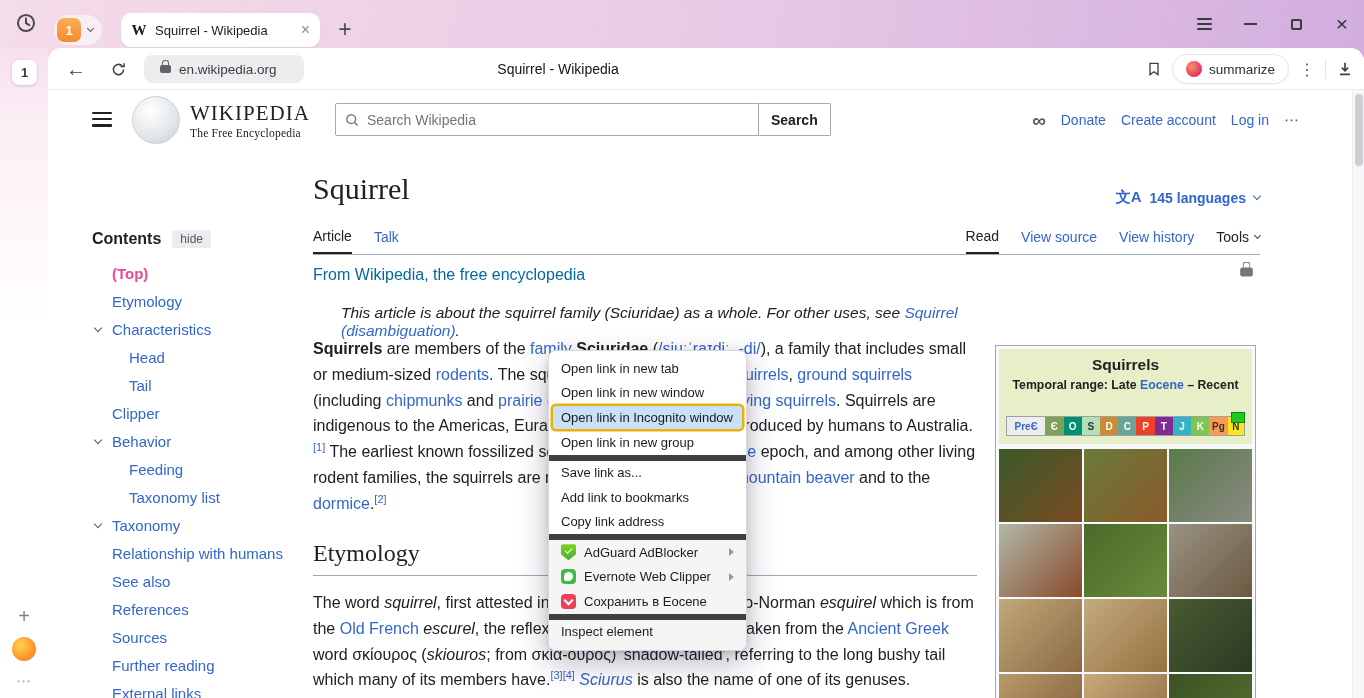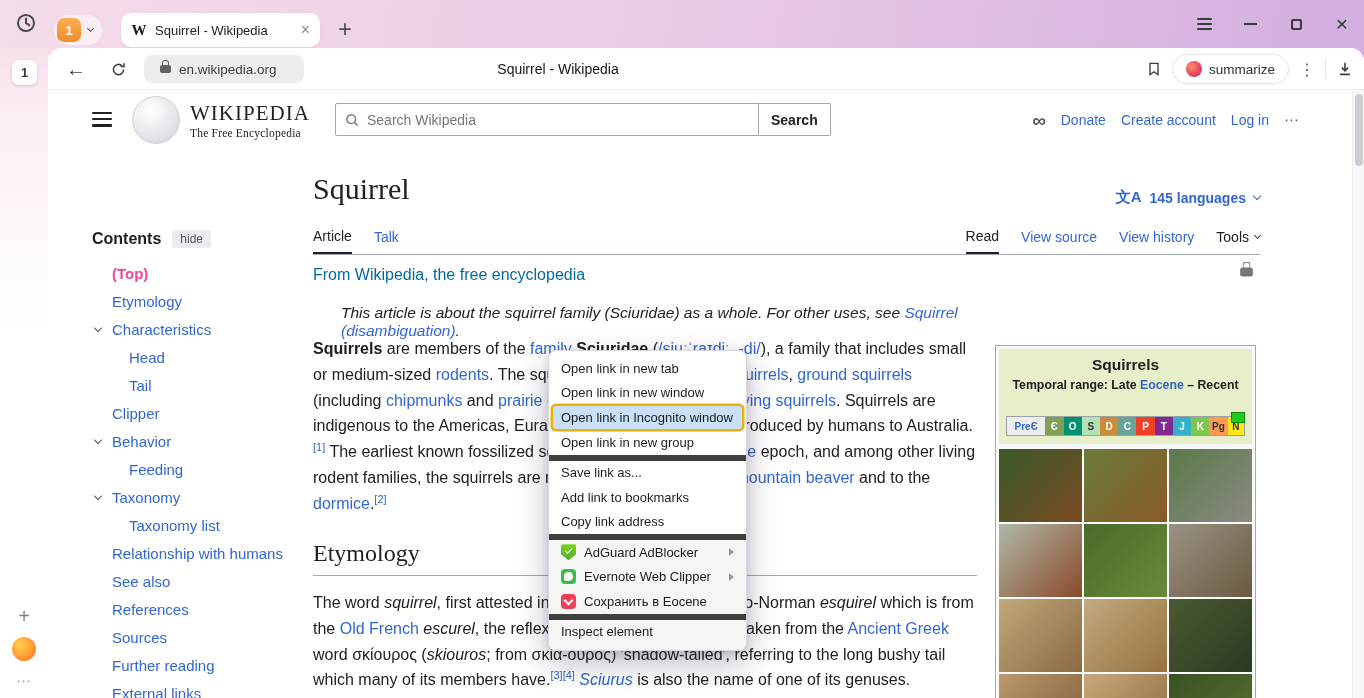--- a/index.html
+++ b/index.html
@@ -256,22 +256,22 @@
         </div>
         <div class="toc-list">
             <div class="toc-item lv0 top"><span>(Top)</span></div>
             <div class="toc-item lv0"><span>Etymology</span></div>
             <div class="toc-item lv0"><span class="chev toc-chev"></span><span>Characteristics</span></div>
             <div class="toc-item lv1"><span>Head</span></div>
             <div class="toc-item lv1"><span>Tail</span></div>
             <div class="toc-item lv0"><span>Clipper</span></div>
             <div class="toc-item lv0"><span class="chev toc-chev"></span><span>Behavior</span></div>
             <div class="toc-item lv1"><span>Feeding</span></div>
+            <div class="toc-item lv1"><span>Taxonomy list</span></div>
             <div class="toc-item lv0"><span class="chev toc-chev"></span><span>Taxonomy</span></div>
-            <div class="toc-item lv1"><span>Taxonomy list</span></div>
             <div class="toc-item lv0"><span>Relationship with humans</span></div>
             <div class="toc-item lv0"><span>See also</span></div>
             <div class="toc-item lv0"><span>References</span></div>
             <div class="toc-item lv0"><span>Sources</span></div>
             <div class="toc-item lv0"><span>Further reading</span></div>
             <div class="toc-item lv0"><span>External links</span></div>
           </div>
       </div>
 
       <h1 class="atitle">Squirrel</h1>

